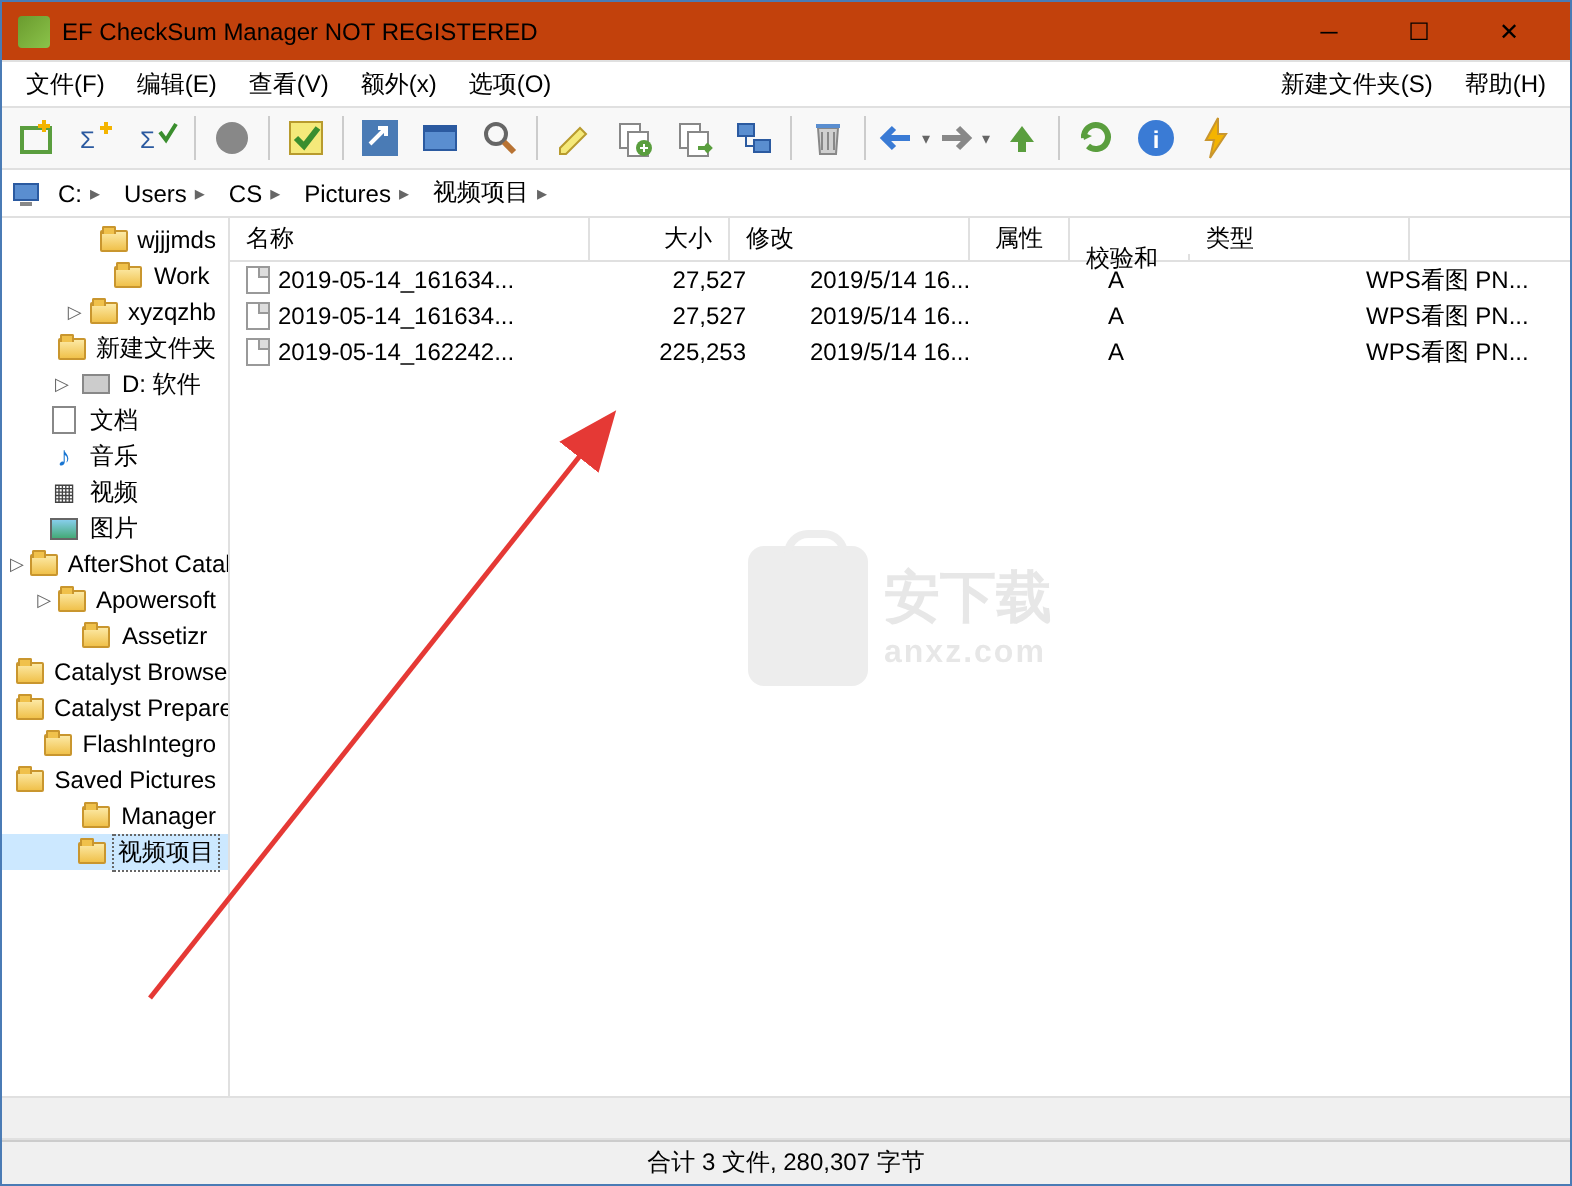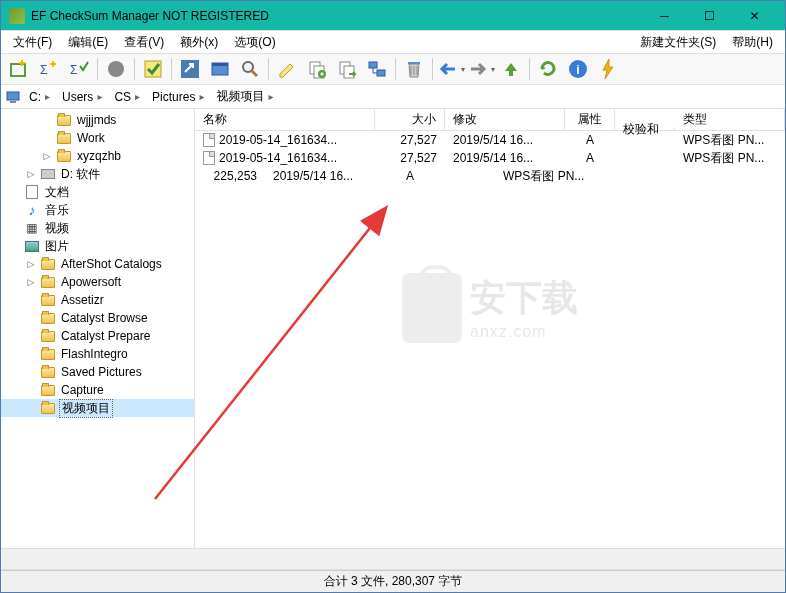--- a/index.html
+++ b/index.html
@@ -1,17 +1,17 @@
 <!DOCTYPE html>
 <html><head>
 <meta charset="utf-8">
 <style>
 * { margin: 0; padding: 0; box-sizing: border-box; font-family: "Microsoft YaHei", "Segoe UI", sans-serif; font-size: 12px; }
 body { width: 786px; height: 593px; background: #fff; border: 1px solid #4a7bb5; display: flex; flex-direction: column; overflow: hidden; position: relative; }
-.titlebar { height: 30px; background: #14b8a6; display: flex; align-items: center; padding: 0 8px; border-bottom: 1px solid #e0e0e0; }
+.titlebar { height: 30px; background: #c2410c; display: flex; align-items: center; padding: 0 8px; border-bottom: 1px solid #e0e0e0; }
 .titlebar .app-icon { width: 16px; height: 16px; background: linear-gradient(135deg, #6a9b2e, #8bc34a); border-radius: 2px; margin-right: 6px; }
 .titlebar .title { flex: 1; color: #000; }
 .titlebar .win-btn { width: 45px; height: 28px; display: flex; align-items: center; justify-content: center; cursor: pointer; }
 .menubar { height: 22px; display: flex; align-items: center; padding: 0 4px; }
 .menubar .menu-item { padding: 2px 8px; cursor: pointer; }
 .menubar .spacer { flex: 1; }
 .toolbar { height: 32px; border-top: 1px solid #e0e0e0; border-bottom: 1px solid #e0e0e0; display: flex; align-items: center; padding: 0 4px; gap: 2px; background: #f8f8f8; }
 .tb-btn { width: 28px; height: 28px; display: flex; align-items: center; justify-content: center; cursor: pointer; border-radius: 2px; }
 .tb-sep { width: 1px; height: 22px; background: #ccc; margin: 0 2px; }
 .breadcrumb { height: 24px; display: flex; align-items: center; padding: 0 4px; border-bottom: 1px solid #e0e0e0; gap: 2px; }
@@ -31,30 +31,30 @@
 .drive-icon { width: 14px; height: 10px; background: #ccc; border: 1px solid #888; }
 .doc-icon { width: 12px; height: 14px; background: #fff; border: 1px solid #888; }
 .music-icon { color: #1976d2; font-size: 14px; }
 .video-icon { color: #424242; font-size: 12px; }
 .pic-icon { width: 14px; height: 11px; background: linear-gradient(#87ceeb, #4a7); border: 1px solid #666; }
 .tree-label { padding: 0 2px; }
 .content { flex: 1; display: flex; flex-direction: column; position: relative; }
 .list-header { height: 22px; display: flex; border-bottom: 1px solid #e0e0e0; background: #fff; }
 .list-header .col { padding: 2px 8px; border-right: 1px solid #e0e0e0; display: flex; align-items: center; cursor: pointer; }
 .list-body { flex: 1; overflow: auto; }
-.list-row { height: 18px; display: flex; align-items: center; cursor: pointer; }
+.list-row { height: 18px; display: flex; align-items: center; cursor: pointer; gap: 16px; }
 .list-row .cell { padding: 0 8px; overflow: hidden; white-space: nowrap; text-overflow: ellipsis; display: flex; align-items: center; gap: 4px; }
 .file-icon { width: 12px; height: 14px; background: #fff; border: 1px solid #999; position: relative; flex-shrink: 0; }
 .file-icon::before { content: ''; position: absolute; top: 0; right: 0; width: 4px; height: 4px; background: #ddd; border-left: 1px solid #999; border-bottom: 1px solid #999; }
 .watermark { position: absolute; top: 50%; left: 50%; transform: translate(-50%, -80%); display: flex; align-items: center; gap: 8px; opacity: 0.35; pointer-events: none; }
 .watermark .wm-icon { width: 60px; height: 70px; background: #ccc; border-radius: 8px; position: relative; }
 .watermark .wm-icon::before { content: ''; position: absolute; top: -8px; left: 18px; width: 24px; height: 12px; border: 4px solid #ccc; border-bottom: none; border-radius: 12px 12px 0 0; }
 .watermark .wm-text { color: #bbb; }
-.watermark .wm-text .cn { font-size: 36px; font-weight: bold; }
-.watermark .wm-text .en { font-size: 16px; letter-spacing: 1px; }
+.watermark .wm-text .cn { font-size: 28px; font-weight: bold; }
+.watermark .wm-text .en { font-size: 16px; letter-spacing: 1px; font-weight: bold; }
 .arrow-overlay { position: absolute; pointer-events: none; z-index: 10; }
 .statusbar { height: 22px; border-top: 1px solid #e0e0e0; border-bottom: 1px solid #e0e0e0; background: #f0f0f0; }
 .statusbar2 { height: 22px; display: flex; align-items: center; justify-content: center; border-top: 1px solid #ccc; background: #f0f0f0; }
 ::-webkit-scrollbar { width: 16px; height: 16px; }
 ::-webkit-scrollbar-track { background: #f0f0f0; }
 ::-webkit-scrollbar-thumb { background: #c0c0c0; border: 1px solid #a0a0a0; }
 .col-name { width: 180px; }
 .col-size { width: 70px; text-align: right; justify-content: flex-end; }
 .col-mod { width: 120px; }
 .col-attr { width: 50px; text-align: center; justify-content: center; }
@@ -258,20 +258,28 @@
         </div>
         <div class="tree-item">
           <span class="tree-spacer" style="width:36px"></span>
           <span class="tree-expander">▷</span>
           <span class="tree-icon">
             <span class="folder-icon"></span>
           </span>
           <span class="tree-label">xyzqzhb</span>
         </div>
         <div class="tree-item">
+          <span class="tree-spacer" style="width:36px"></span>
+          <span class="tree-expander"></span>
+          <span class="tree-icon">
+            <span class="folder-icon"></span>
+          </span>
+          <span class="tree-label">新建文件夹</span>
+        </div>
+        <div class="tree-item">
           <span class="tree-spacer" style="width:20px"></span>
           <span class="tree-expander">▷</span>
           <span class="tree-icon">
             <span class="drive-icon"></span>
           </span>
           <span class="tree-label">D: 软件</span>
         </div>
         <div class="tree-item">
           <span class="tree-spacer" style="width:4px"></span>
           <span class="tree-expander"></span>
@@ -359,21 +367,21 @@
             <span class="folder-icon"></span>
           </span>
           <span class="tree-label">Saved Pictures</span>
         </div>
         <div class="tree-item">
           <span class="tree-spacer" style="width:20px"></span>
           <span class="tree-expander"></span>
           <span class="tree-icon">
             <span class="folder-icon"></span>
           </span>
-          <span class="tree-label">Capture</span>
+          <span class="tree-label">Manager</span>
         </div>
         <div class="tree-item selected">
           <span class="tree-spacer" style="width:20px"></span>
           <span class="tree-expander"></span>
           <span class="tree-icon">
             <span class="folder-icon"></span>
           </span>
           <span class="tree-label">视频项目</span>
         </div>
       </div>
@@ -404,20 +412,24 @@
             <span class="file-icon"></span>
             <span>2019-05-14_161634...</span>
           </div>
           <div class="cell col-size">27,527</div>
           <div class="cell col-mod">2019/5/14  16...</div>
           <div class="cell col-attr">A</div>
           <div class="cell col-check"></div>
           <div class="cell col-type">WPS看图 PN...</div>
         </div>
         <div class="list-row">
+          <div class="cell col-name">
+            <span class="file-icon"></span>
+            <span>2019-05-14_162242...</span>
+          </div>
           <div class="cell col-size">225,253</div>
           <div class="cell col-mod">2019/5/14  16...</div>
           <div class="cell col-attr">A</div>
           <div class="cell col-check"></div>
           <div class="cell col-type">WPS看图 PN...</div>
         </div>
       </div>
     <div class="watermark">
       <div class="wm-icon"></div>
       <div class="wm-text">

